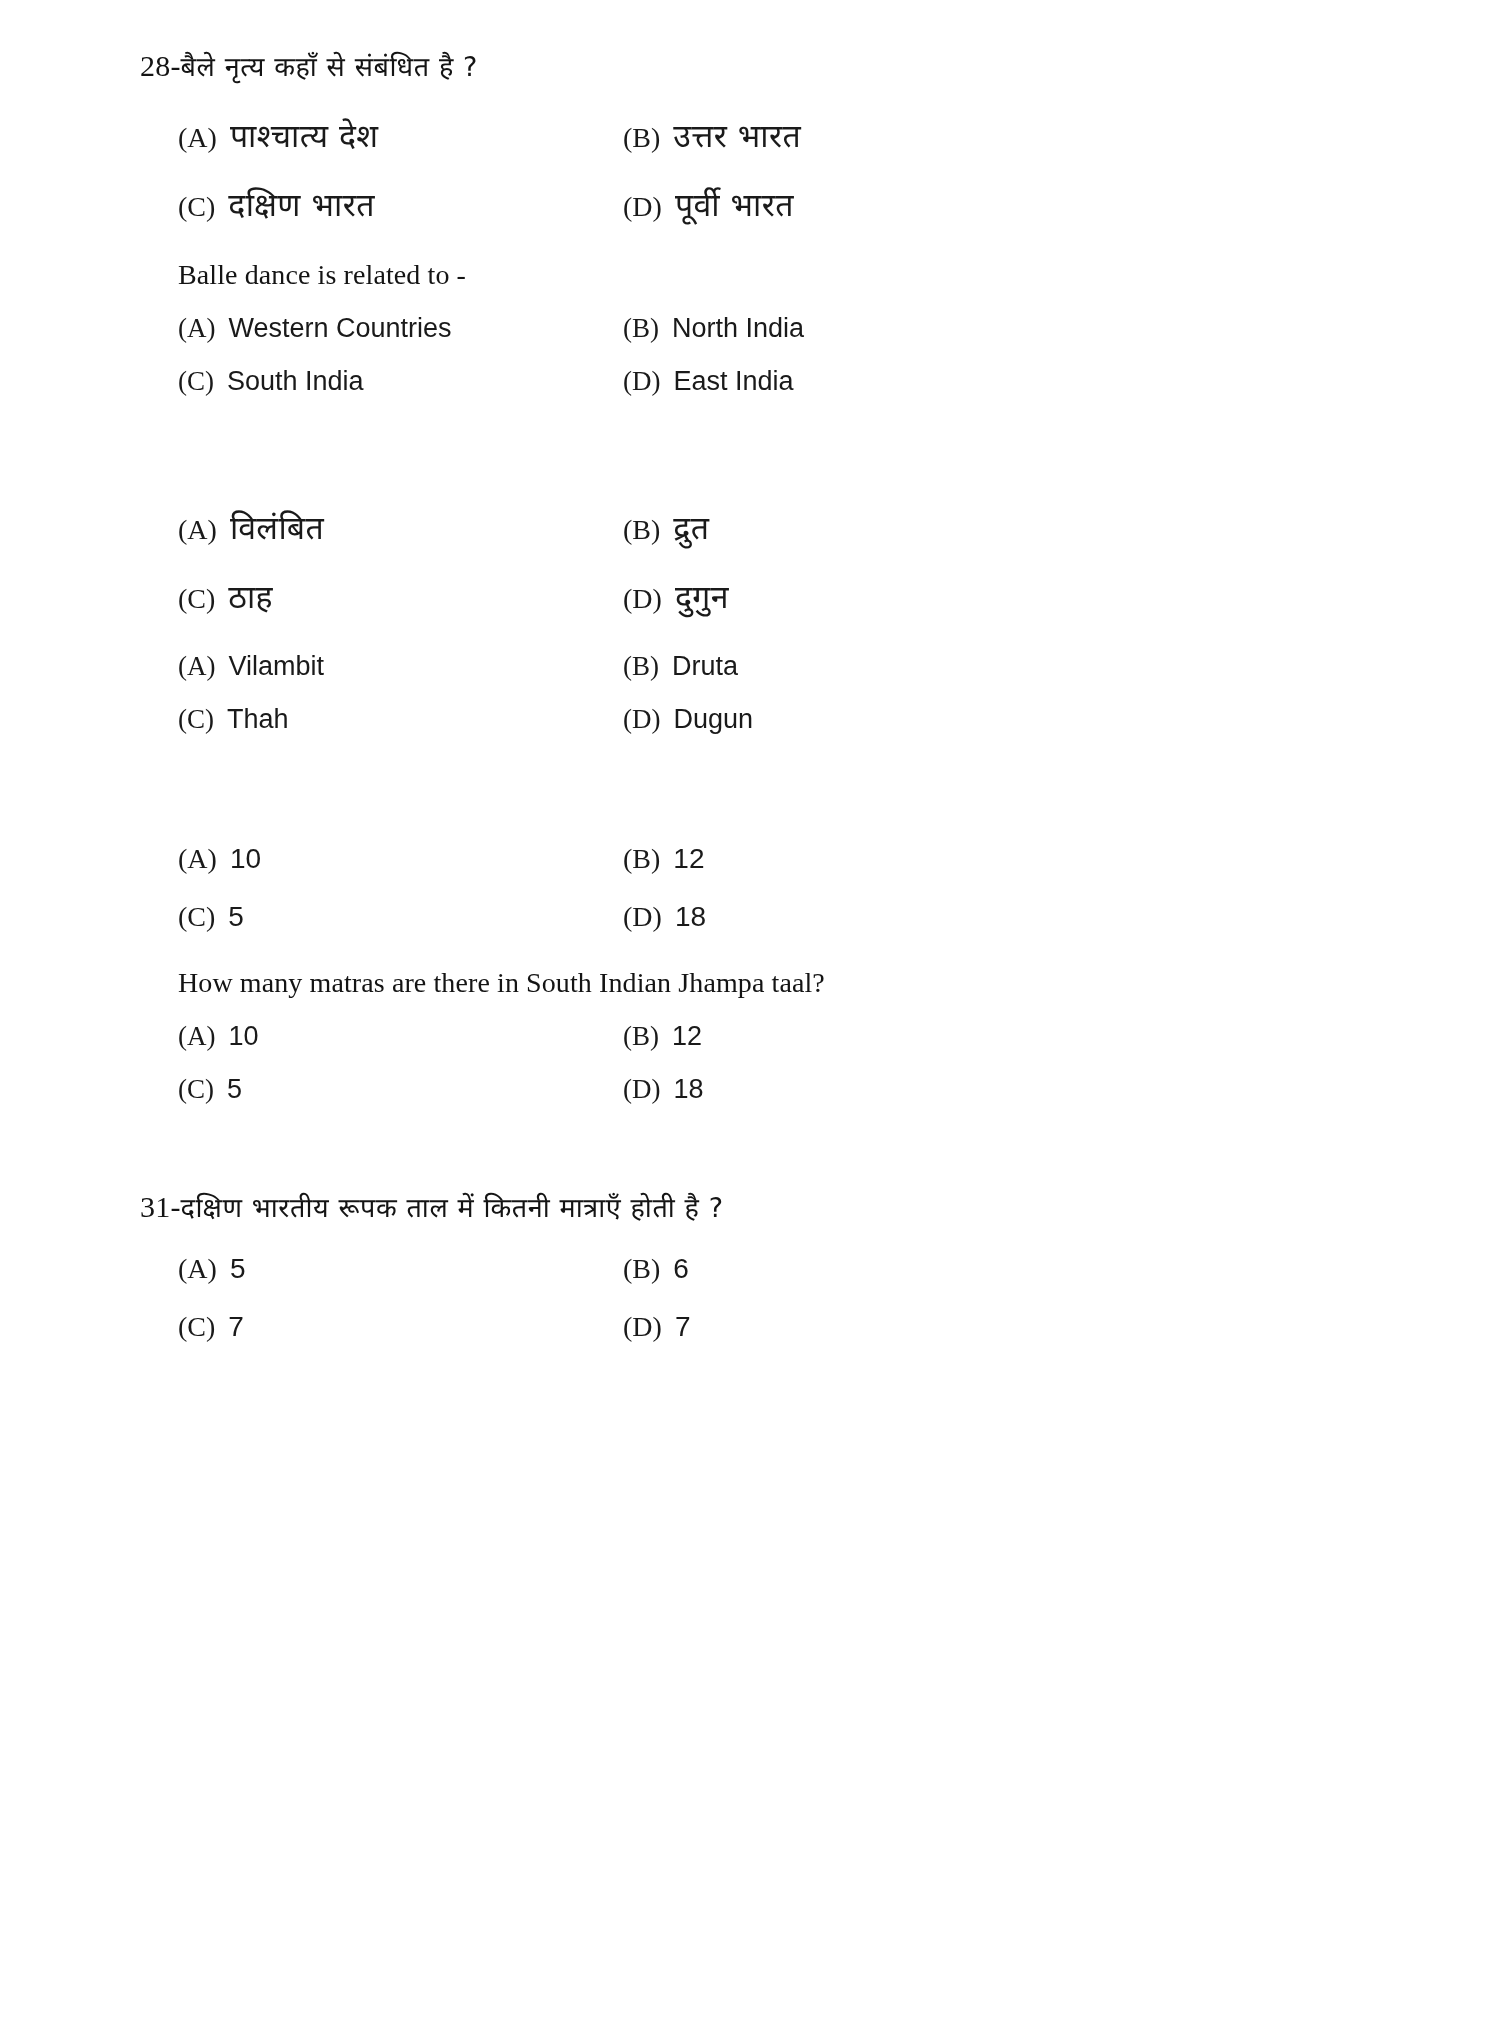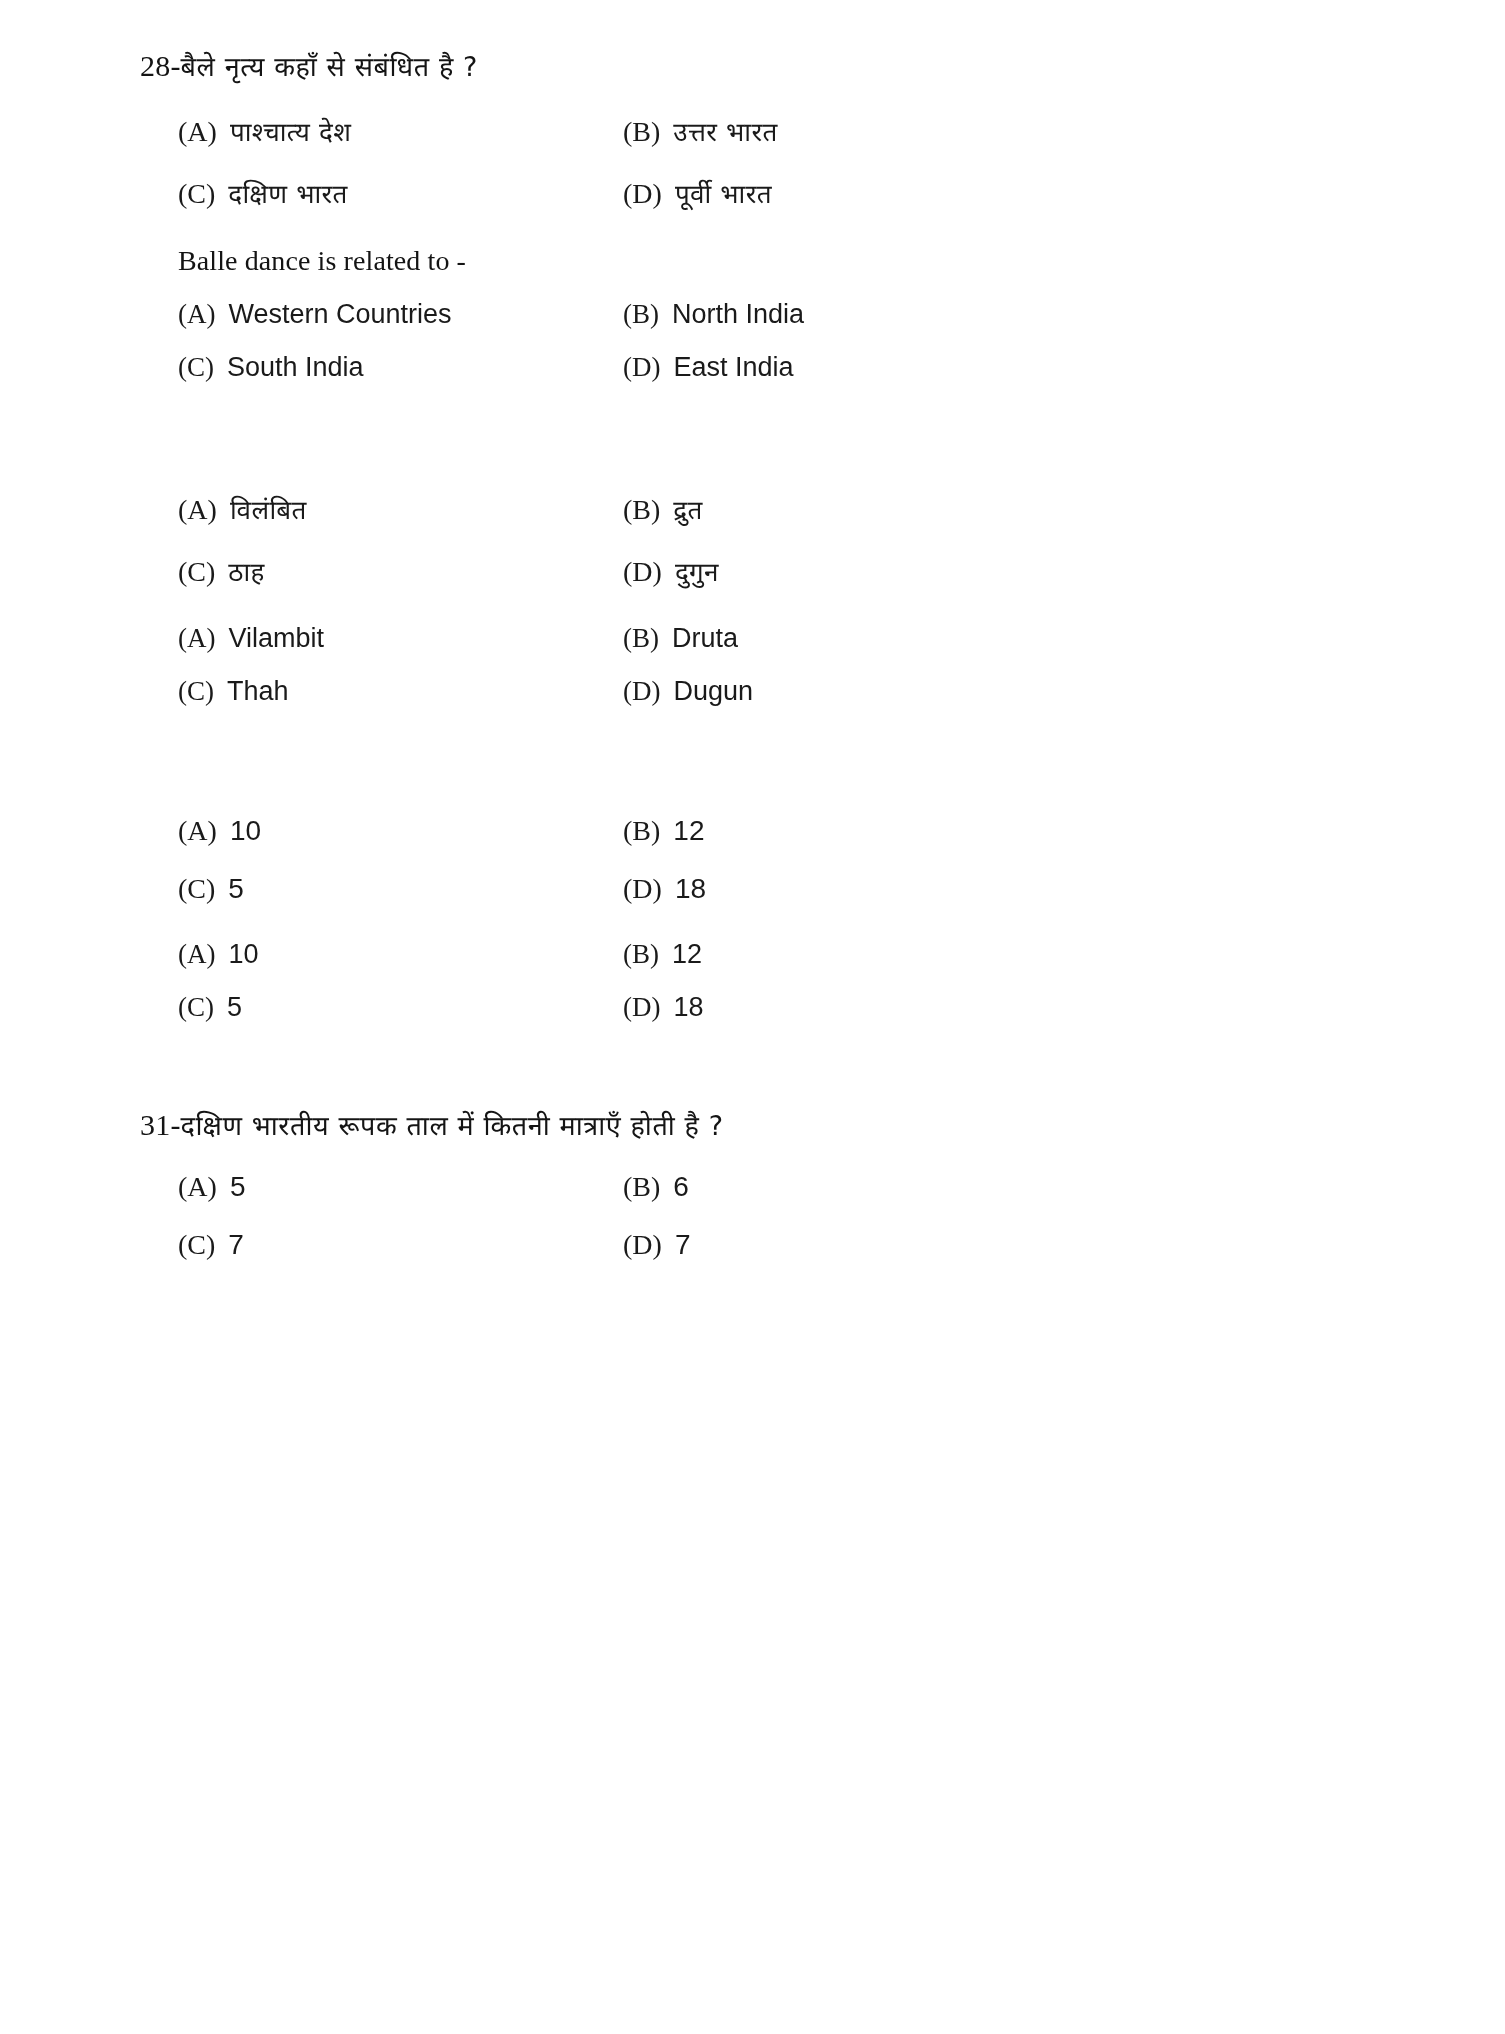--- a/index.html
+++ b/index.html
@@ -67,21 +67,21 @@
     font-family: "Liberation Serif", serif;
     margin-right: 13px;
     white-space: nowrap;
   }
   .opt-val {
     font-size: 28px;
     font-family: Liberation Sans, sans-serif;
   }
   .opt-val.hi {
     font-family: "DejaVu Sans", sans-serif;
-    font-size: 26px;
+    font-size: 32px;
     letter-spacing: .4px;
   }
 
   
   .en-block {
     margin-top: 34px;
     padding-left: 38px;
   }
   .en-stem {
     font-size: 28px;
@@ -259,20 +259,21 @@
           <span class="opt-val">5</span>
         </div>
         <div class="opt-cell right">
           <span class="opt-label">(D)</span>
           <span class="opt-val">18</span>
         </div>
       </div>
     </div>
 
     <div class="en-block">
+      <div class="en-stem">How many matras are there in South Indian Jhampa taal?</div>
       <div class="opt-grid">
         <div class="opt-row">
           <div class="opt-cell left">
             <span class="opt-label">(A)</span>
             <span class="opt-val">10</span>
           </div>
           <div class="opt-cell right">
             <span class="opt-label">(B)</span>
             <span class="opt-val">12</span>
           </div>

